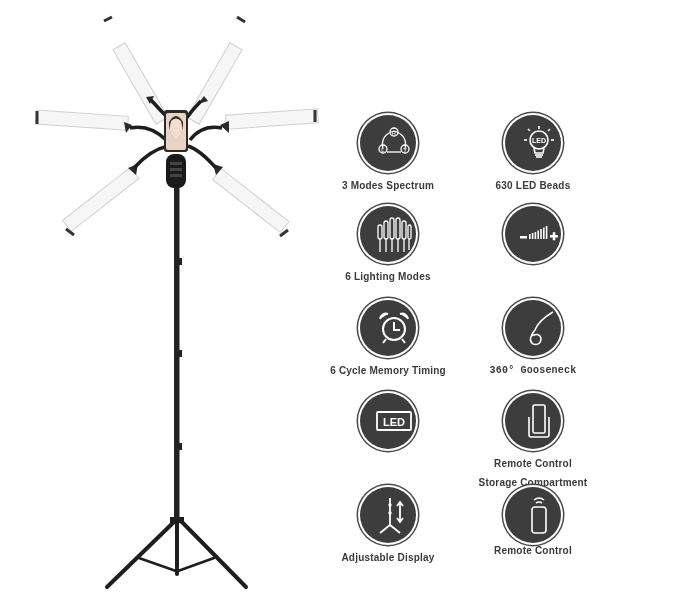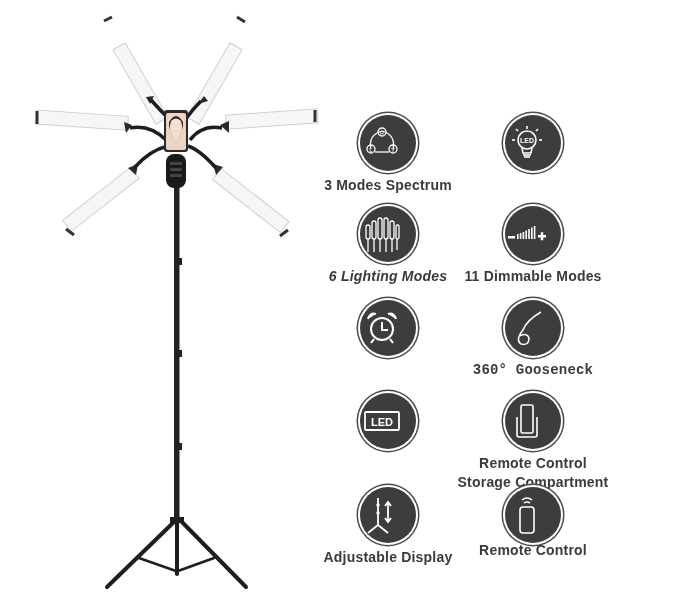--- a/index.html
+++ b/index.html
@@ -3,24 +3,24 @@
 <meta charset="utf-8">
 <style>
   html, body { margin:0; padding:0; background:#ffffff; }
   body { width:679px; height:610px; position:relative; overflow:hidden; font-family:"Liberation Sans", "DejaVu Sans", sans-serif; }
   #product { position:absolute; left:0; top:0; width:330px; height:610px; }
   .feature { position:absolute; width:170px; text-align:center; }
   .badge {
     width:56px; height:56px; border-radius:50%;
     background:#3d3d3d;
     box-shadow: 0 0 0 2px #ffffff, 0 0 0 3.5px #4a4a4a;
-    margin:0 auto; display:flex; align-items:center; justify-content:flex-start;
+    margin:0 auto; display:flex; align-items:center; justify-content:flex-end;
   }
   .badge svg { width:44px; height:44px; display:block; }
-  .label { margin-top:7px; font-size:14px; font-weight:bold; color:#3a3a3a; line-height:15px; letter-spacing:0.2px; }
+  .label { margin-top:7px; font-size:10px; font-weight:bold; color:#3a3a3a; line-height:15px; letter-spacing:0.2px; }
 </style>
 </head>
 <body>
 
 <svg id="product" viewBox="0 0 330 610">
   <g stroke="#1e1e1e" stroke-linecap="round" fill="none">
     <line x1="176" y1="520" x2="107" y2="587" stroke-width="4"></line>
     <line x1="180" y1="520" x2="246" y2="587" stroke-width="4"></line>
     <line x1="139" y1="558" x2="176" y2="571" stroke-width="2.5"></line>
     <line x1="214" y1="558" x2="178" y2="571" stroke-width="2.5"></line>
@@ -112,23 +112,24 @@
       <line x1="18" y1="34" x2="26" y2="34"></line>
         <line x1="19" y1="36" x2="25" y2="36"></line>
       <text x="22" y="22" font-size="7" font-weight="bold" fill="#fff" stroke="none" text-anchor="middle">LED</text>
       <line x1="22" y1="5" x2="22" y2="8"></line>
         <line x1="10" y1="19" x2="7" y2="19"></line>
         <line x1="34" y1="19" x2="37" y2="19"></line>
       <line x1="13" y1="10" x2="11" y2="8"></line>
         <line x1="31" y1="10" x2="33" y2="8"></line>
     </svg>
   </div>
-</div>
-
-<div class="feature" style="left:303px; top:206px;font-style:italic;">
+  <div class="label">630 LED Beads</div>
+</div>
+
+<div class="feature" style="left:303px; top:206px;">
   <div class="badge">
     <svg viewBox="0 0 44 44" fill="none" stroke="#fff" stroke-width="1.3">
       <rect x="6" y="13" width="4" height="14" rx="2"></rect>
         <rect x="12" y="9" width="4" height="18" rx="2"></rect>
       <rect x="18" y="6" width="4" height="21" rx="2"></rect>
         <rect x="24" y="6" width="4" height="21" rx="2"></rect>
       <rect x="30" y="9" width="4" height="18" rx="2"></rect>
         <rect x="36" y="13" width="3" height="14" rx="1.5"></rect>
       <line x1="8" y1="27" x2="8" y2="40"></line>
         <line x1="14" y1="27" x2="14" y2="40"></line>
@@ -149,34 +150,34 @@
         <rect x="14.8" y="21" width="1.6" height="6"></rect>
         <rect x="17.6" y="20" width="1.6" height="7"></rect>
       <rect x="20.4" y="18.5" width="1.6" height="8.5"></rect>
         <rect x="23.2" y="17" width="1.6" height="10"></rect>
         <rect x="26" y="15.5" width="1.6" height="11.5"></rect>
       <rect x="28.8" y="14" width="1.6" height="13"></rect>
       <rect x="33" y="23" width="8" height="2.5"></rect>
         <rect x="35.75" y="20.25" width="2.5" height="8"></rect>
     </svg>
   </div>
-  <div class="label">11 Dimmable Modes</div>
 </div>
 
 <div class="feature" style="left:303px; top:300px;">
   <div class="badge">
     <svg viewBox="0 0 44 44" fill="none" stroke="#fff" stroke-width="2">
       <circle cx="22" cy="23" r="11"></circle>
       <path d="M8 13 Q10 6 16 8" fill="#fff"></path>
         <path d="M36 13 Q34 6 28 8" fill="#fff"></path>
       <polyline points="22,16 22,24 28,24"></polyline>
       <line x1="14" y1="33" x2="11" y2="37"></line>
         <line x1="30" y1="33" x2="33" y2="37"></line>
     </svg>
   </div>
+  <div class="label">6 Cycle Memory Timing</div>
 </div>
 
 <div class="feature" style="left:448px; top:300px;font-family:Liberation Mono, monospace;">
   <div class="badge">
     <svg viewBox="0 0 44 44" fill="none" stroke="#fff" stroke-width="1.5">
       <path d="M36 6 Q22 14 18 24 Q10 34 16 38 Q24 40 24 32 Q22 26 14 30"></path>
     </svg>
   </div>
   <div class="label">360° Gooseneck</div>
 </div>

